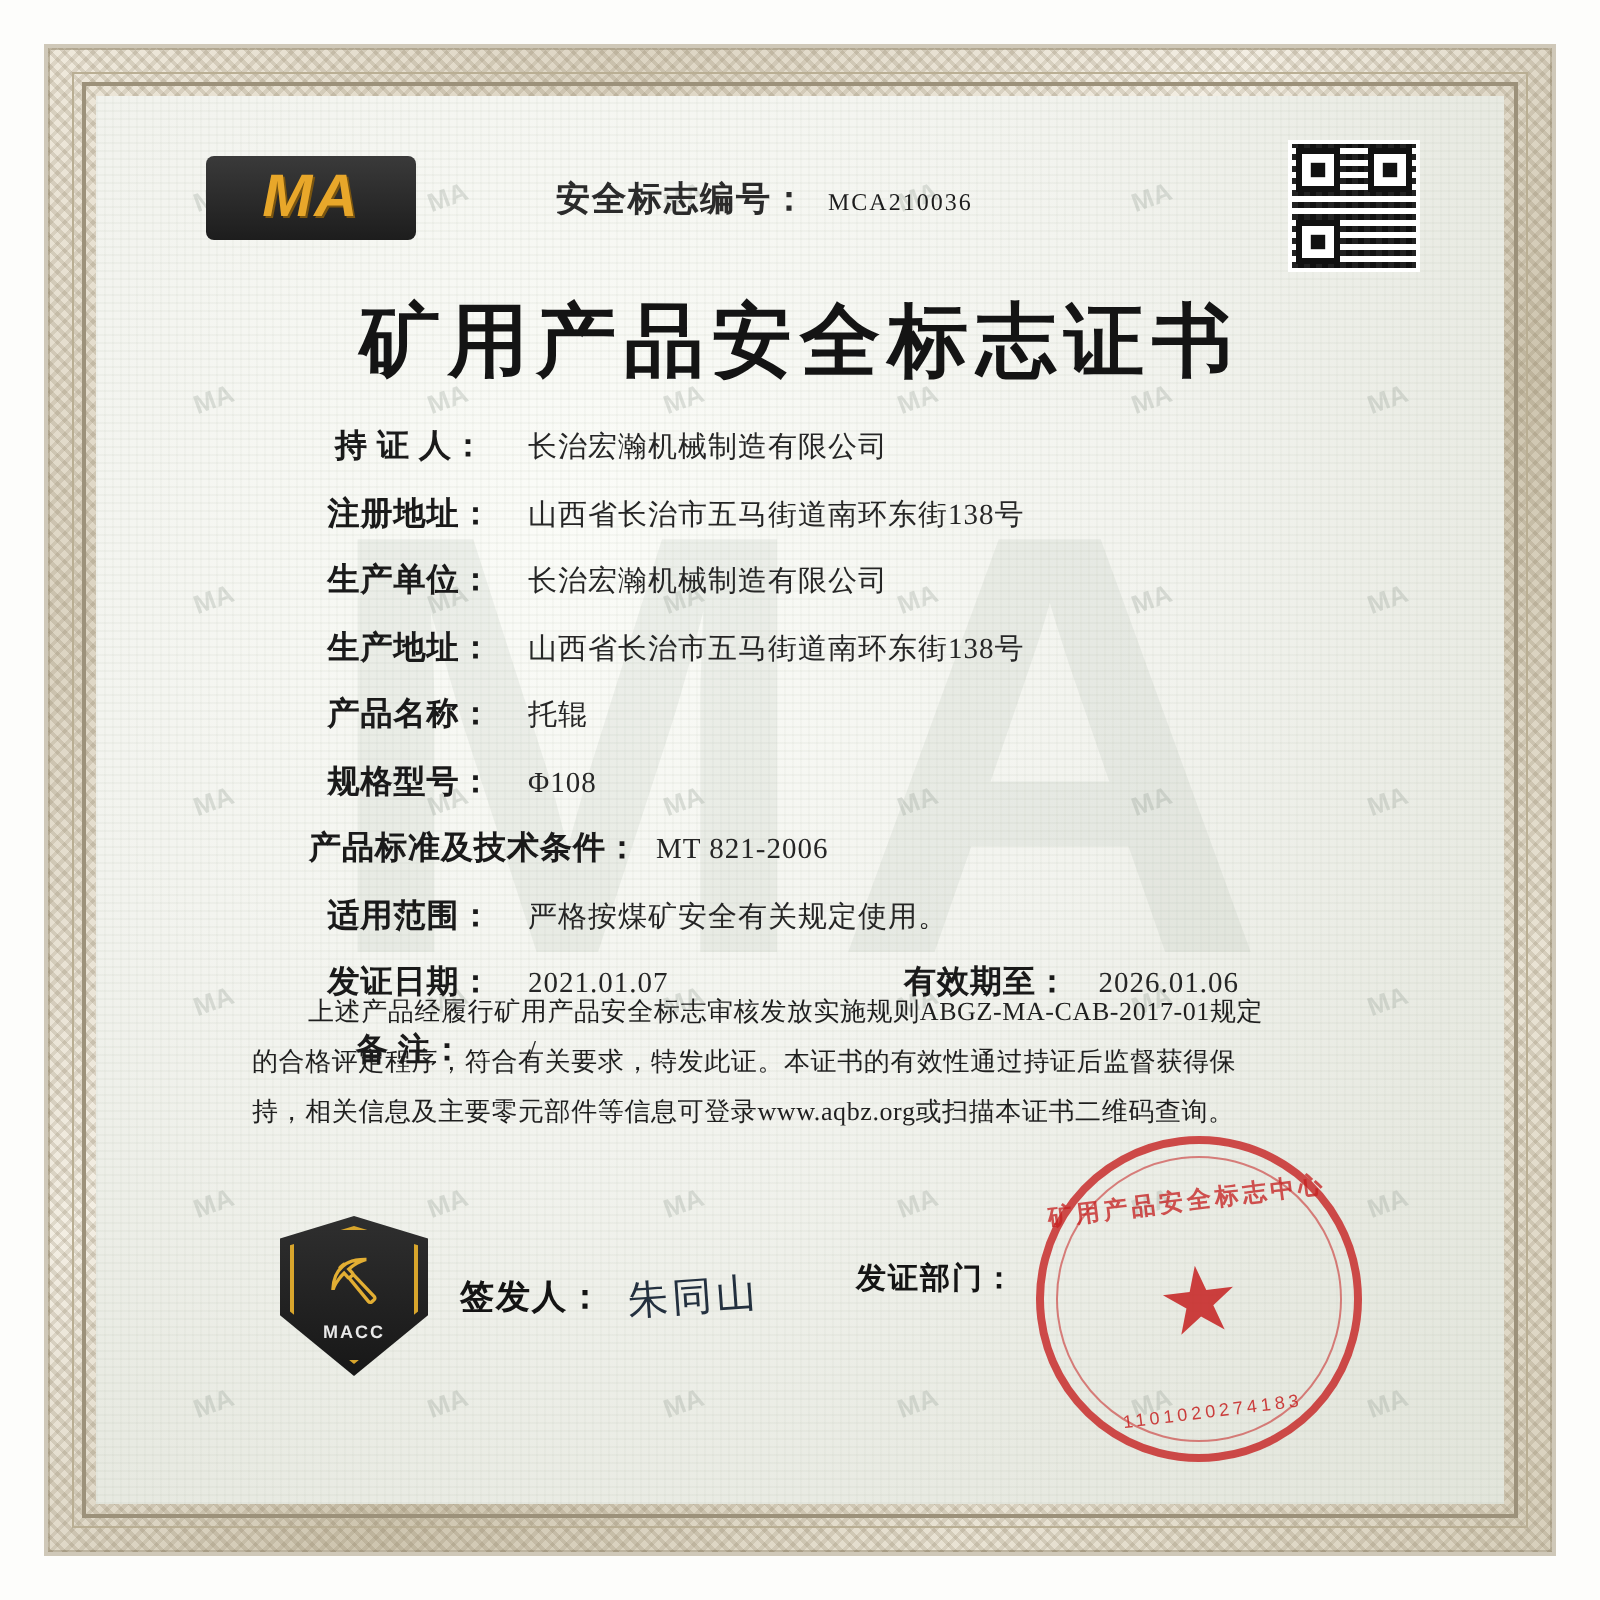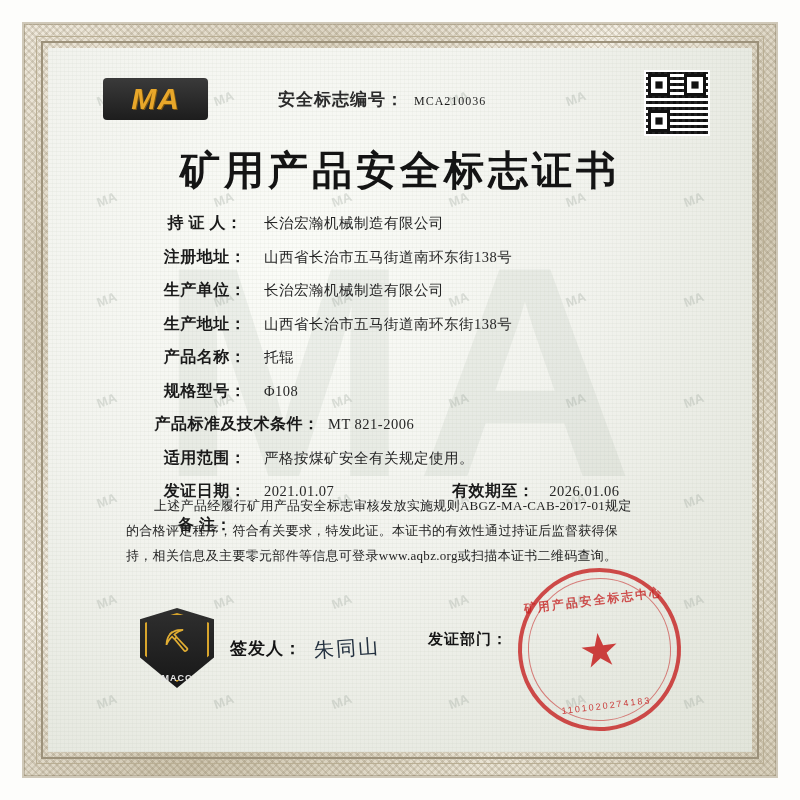--- a/index.html
+++ b/index.html
@@ -143,21 +143,21 @@
   .badge .shield-in{
     position:absolute;left:5px;top:5px;right:5px;bottom:6px;
     border:2px solid #d8a52c;
     clip-path:polygon(50% 0%,100% 14%,100% 62%,50% 100%,0% 62%,0% 14%);
   }
   .badge .mark{
     position:absolute;left:0;right:0;top:20px;text-align:center;
     color:#e2ae33;font-size:22px;font-weight:bold;
   }
   .badge .macc{
-    position:absolute;left:0;right:0;bottom:5px;text-align:center;
+    position:absolute;left:0;right:0;bottom:17px;text-align:center;
     color:#e8e8e8;font-size:9px;letter-spacing:1px;font-weight:bold;
   }
   .sig-label{
     font-size:17px;font-weight:bold;color:#141414;letter-spacing:1px;
     font-family:"Liberation Serif",serif;
   }
   .sig-hand{
     font-size:20px;color:#23303f;font-family:"Liberation Serif",serif;
     transform:rotate(-4deg);margin:0 6px;letter-spacing:2px;
   }

